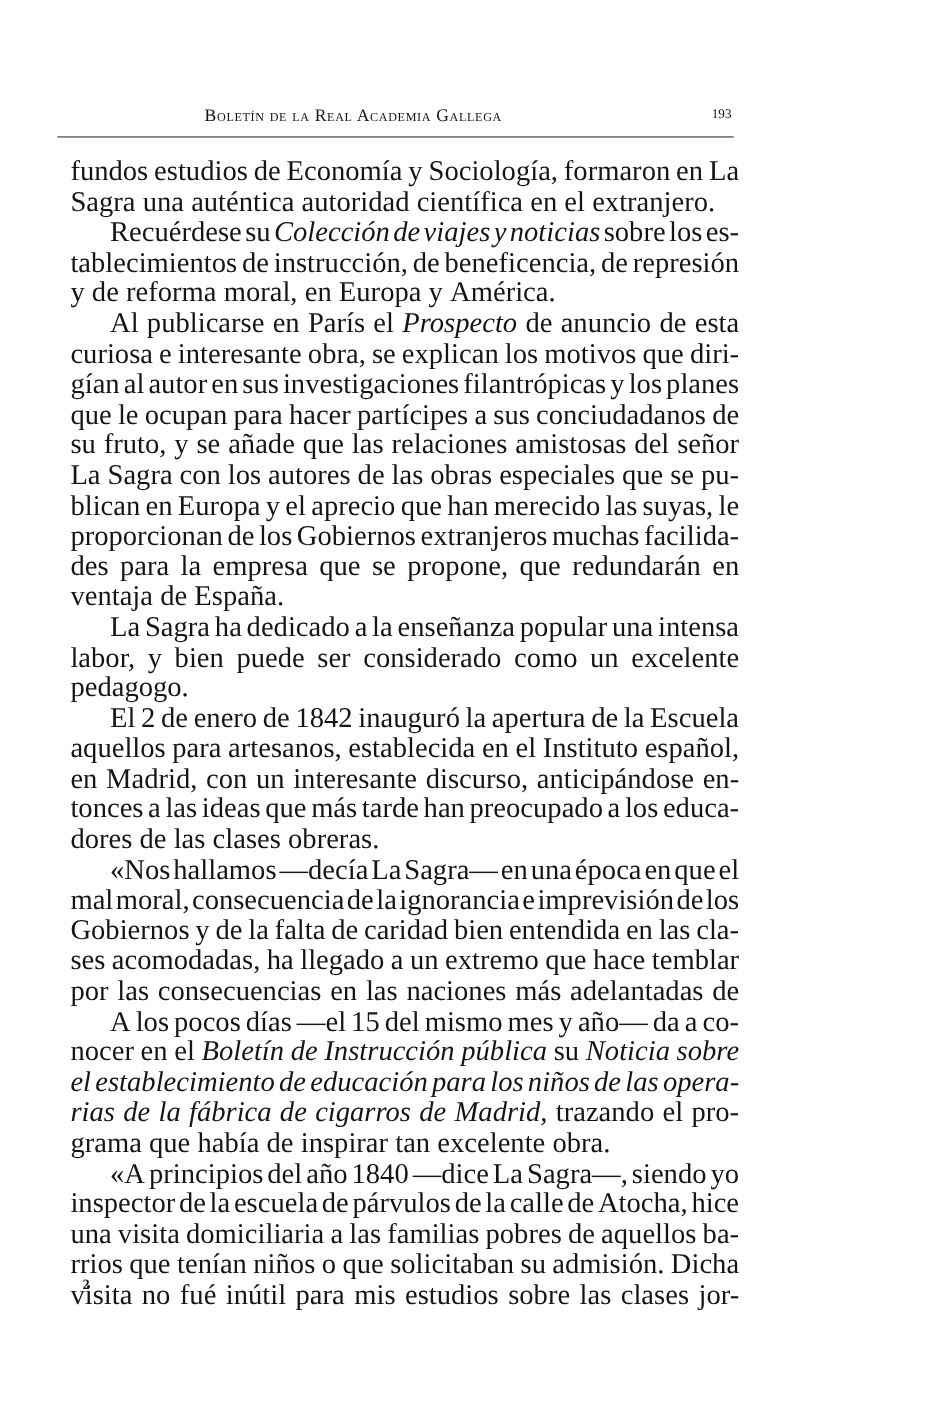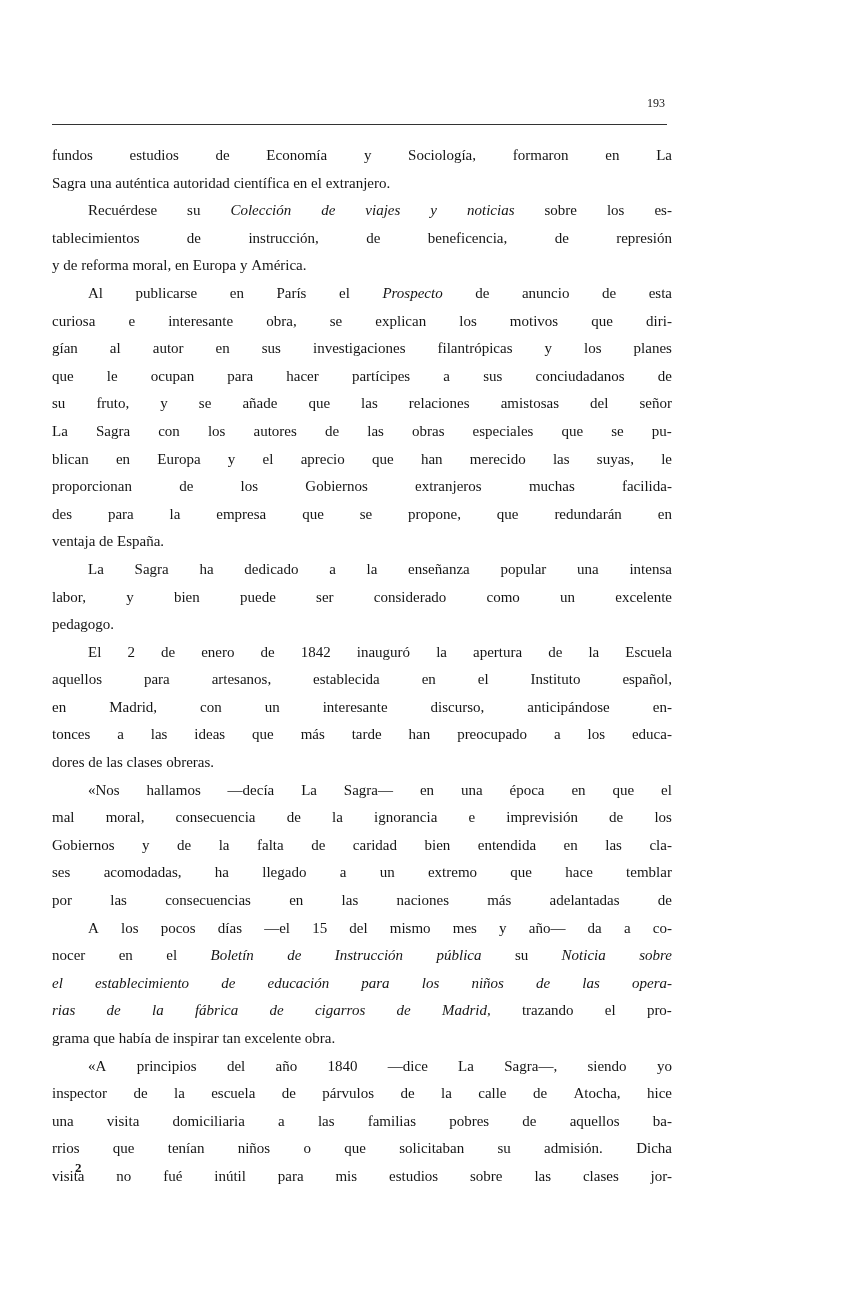--- a/index.html
+++ b/index.html
@@ -4,32 +4,33 @@
 <style>
   html, body { margin: 0; padding: 0; background: #ffffff; }
   body { width: 850px; height: 1293px; position: relative; overflow: hidden; color: #151515;
          font-family: "Liberation Serif", "DejaVu Serif", serif; }
   .header { position: absolute; left: 52px; top: 92px; width: 615px; height: 30px; }
   .running-title { position: absolute; left: 134px; top: 5px; font-size: 16px; letter-spacing: 0.6px;
                    font-variant: small-caps; white-space: nowrap; }
   .page-number { position: absolute; right: 2px; top: 4px; font-size: 12px; }
   .rule { position: absolute; left: 52px; top: 124px; width: 615px; height: 1px; background: #333; }
   .body-text { position: absolute; left: 52px; top: 142px; width: 620px; }
-  .line { height: 27.6px; line-height: 27.6px; font-size: 15px; white-space: nowrap;
-          display: flex; justify-content: space-between; }
+  .line { height: 27.6px; line-height: 27.6px; font-size: 26px; white-space: nowrap;
+          display: flex; justify-content: space-between; margin-left: 12px; }
   .line.last { justify-content: flex-start; }
   .line.indent { padding-left: 36px; }
   .line span.w { display: inline-block; }
   .it { font-style: italic; }
   .signature { position: absolute; left: 75px; top: 1160px; font-size: 13px; font-weight: bold; }
 </style>
 </head>
 <body>
 
 <div class="header">
+  <span class="running-title">Boletín de la Real Academia Gallega</span>
   <span class="page-number">193</span>
 </div>
 <div class="rule"></div>
 
 <div class="body-text" id="body-text">
     <div class="line">
       <span class="w"><span>fundos</span></span>
       <span class="w"><span>estudios</span></span>
       <span class="w"><span>de</span></span>
       <span class="w"><span>Economía</span></span>

